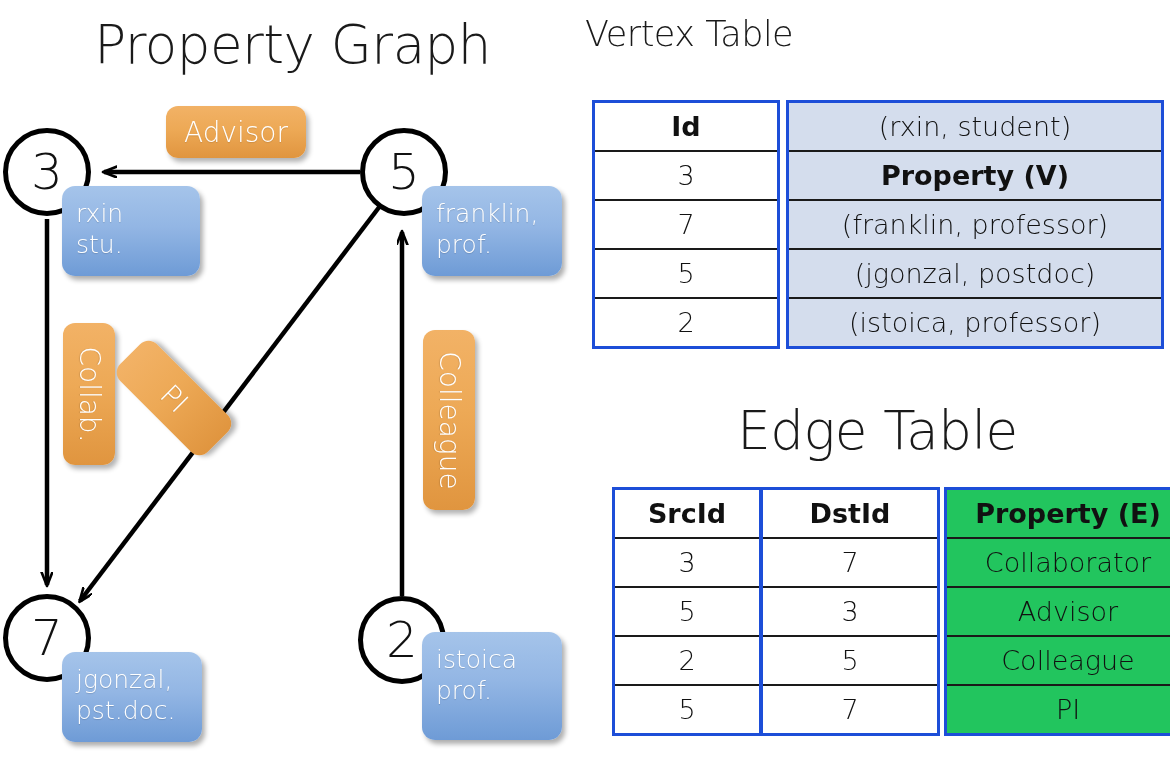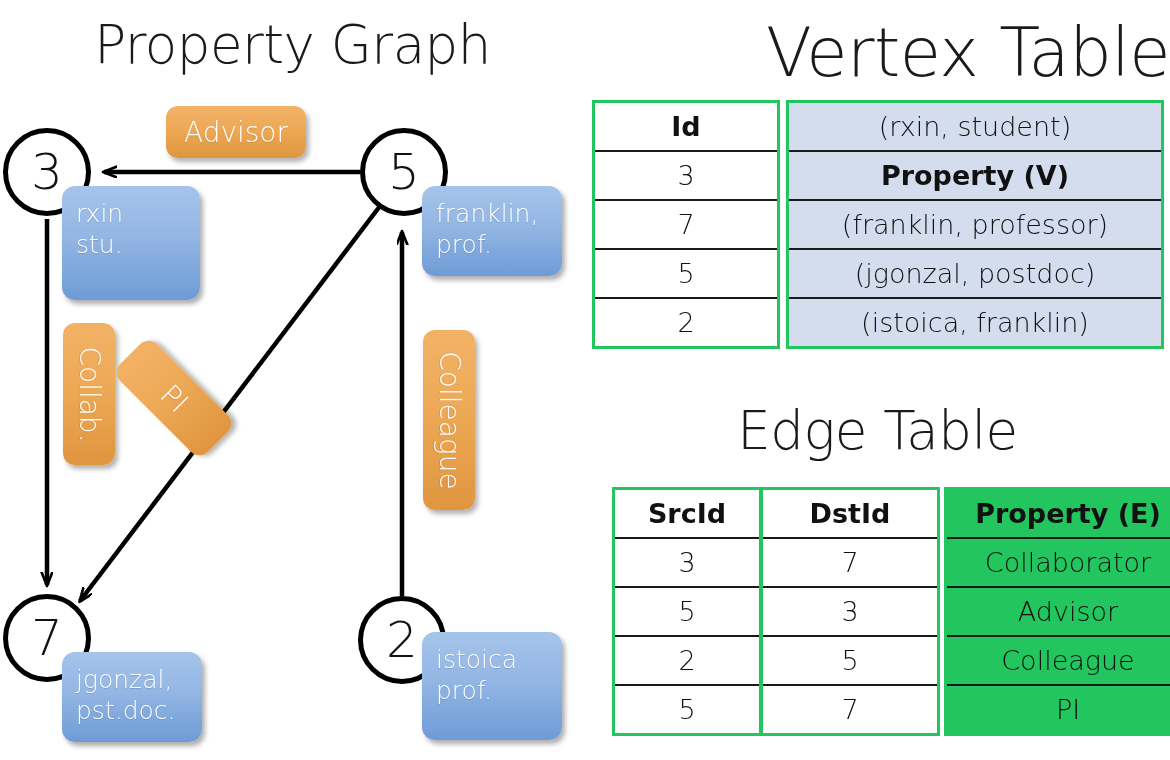--- a/index.html
+++ b/index.html
@@ -25,22 +25,22 @@
     white-space: nowrap;
     letter-spacing: -0.5px;
   }
   #title-property-graph {
     left: 0; top: 14px; width: 585px;
     text-align: center;
     font-size: 53px;
   }
   #title-vertex-table {
     left: 585px; top: 14px; width: 585px;
-    text-align: right;
-    font-size: 67px;
+    text-align: left;
+    font-size: 35px;
   }
   #title-edge-table {
     left: 585px; top: 400px; width: 585px;
     text-align: center;
     font-size: 53px;
   }
 
   
   #graph-panel {
     position: absolute;
@@ -82,21 +82,21 @@
     background: linear-gradient(to bottom, #a5c4ea 0%, #93b6e4 45%, #6e9bd6 100%);
     box-shadow: 3px 4px 5px rgba(0,0,0,0.32);
     color: #ffffff;
     font-family: "DejaVu Sans", sans-serif;
     font-size: 25px;
     font-weight: 300;
     line-height: 1.24;
     padding: 12px 0 0 14px;
     text-shadow: 0 1px 1px rgba(0,0,0,0.15);
   }
-  #prop-rxin     { left: 62px;  top: 186px; width: 138px; height: 114px; }
+  #prop-rxin     { left: 62px;  top: 186px; width: 138px; height: 90px; }
   #prop-franklin { left: 422px; top: 186px; width: 140px; height: 90px; }
   #prop-jgonzal  { left: 62px;  top: 652px; width: 140px; height: 90px; }
   #prop-istoica  { left: 422px; top: 632px; width: 140px; height: 108px; }
 
   
   .edge-label {
     position: absolute;
     box-sizing: border-box;
     border-radius: 12px;
     background: linear-gradient(to bottom, #f2b266 0%, #eda956 45%, #e0953f 100%);
@@ -153,21 +153,21 @@
     color: #111;
     height: 47px;
     line-height: 47px;
     white-space: nowrap;
     overflow: hidden;
   }
   .tbl th {
     font-weight: bold;
     font-size: 27px;
   }
-  .tbl.outer { border: 3px solid #22c55e; padding-left: 16px; }
+  .tbl.outer { border: 3px solid #1d4ed8; padding-left: 16px; }
 
   
   #vertex-table-wrap { left: 592px; top: 100px; }
   #vertex-id-tbl { width: 188px; }
   #vertex-prop-tbl { width: 378px; margin-left: 6px; }
   #vertex-prop-tbl td, #vertex-prop-tbl th { background: #d4dded; }
   #vertex-prop-tbl th { font-weight: bold; }
 
   
   #edge-table-wrap { left: 592px; top: 487px; }
@@ -268,21 +268,21 @@
       <tr>
         <th>Property (V)</th>
       </tr>
       <tr>
         <td>(franklin, professor)</td>
       </tr>
       <tr>
         <td>(jgonzal, postdoc)</td>
       </tr>
       <tr>
-        <td>(istoica, franklin)</td>
+        <td>(istoica, professor)</td>
       </tr>
     </tbody>
   </table>
 </div>
 
 <div class="title" id="title-edge-table">Edge Table</div>
 
 <div class="table-wrap" id="edge-table-wrap">
   <table class="tbl outer" id="edge-src-tbl">
     <tbody>

